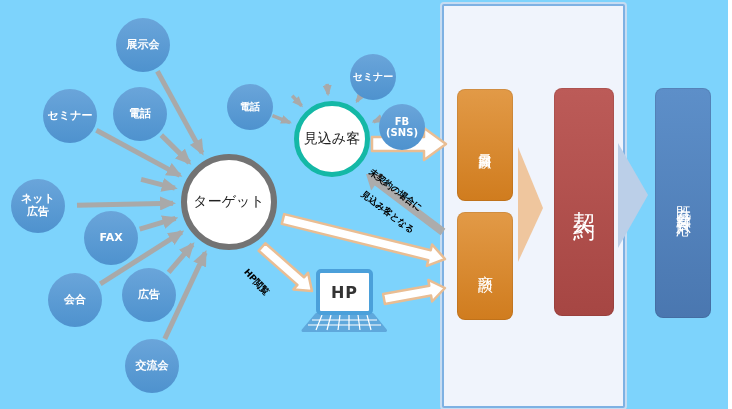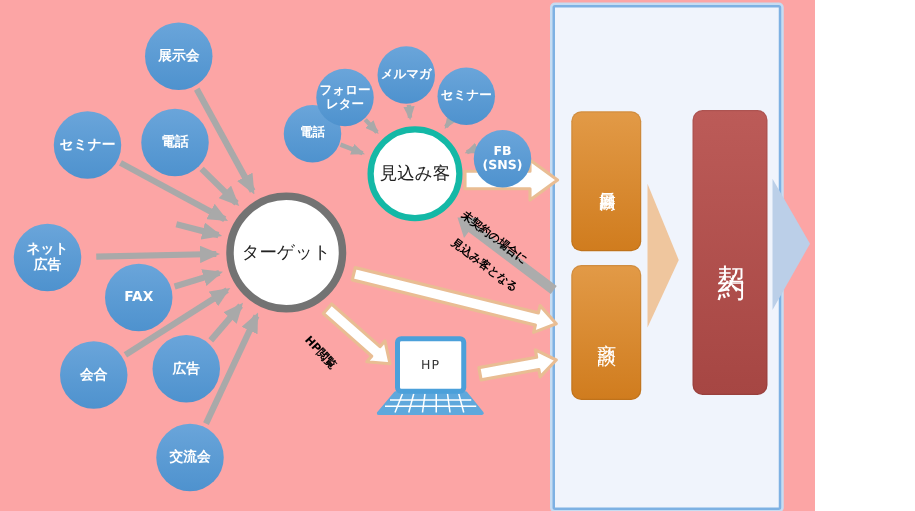--- a/index.html
+++ b/index.html
@@ -1,16 +1,16 @@
 <!DOCTYPE html>
 <html><head>
 <meta charset="utf-8">
 <style>
   html,body{margin:0;padding:0;background:#fff;}
-  #canvas{position:relative;width:652px;height:409px;background:#fca5a5;overflow:hidden;
+  #canvas{position:relative;width:728px;height:409px;background:#7dd3fc;overflow:hidden;
           font-family:"DejaVu Sans",sans-serif;}
   
   .src{position:absolute;border-radius:50%;
        background:linear-gradient(180deg,#6AA5DA 0%,#4E92CE 100%);
        color:#fff;font-weight:bold;display:flex;align-items:center;justify-content:center;
        text-align:center;white-space:pre-line;line-height:1.15;z-index:3;}
   .c-left{width:54px;height:54px;font-size:11px;}
   .c-sat{width:46px;height:46px;font-size:10px;}
   
   .ring{position:absolute;border-radius:50%;background:#fff;box-sizing:border-box;
@@ -29,21 +29,21 @@
         background:linear-gradient(180deg,#E29A47 0%,#D07C1E 100%);}
   #meeting-box{left:457px;top:212px;width:56px;height:108px;font-size:15px;letter-spacing:3px;
         background:linear-gradient(180deg,#E29A47 0%,#D07C1E 100%);}
   #contract-box{left:554px;top:88px;width:60px;height:228px;font-size:22px;letter-spacing:9px;
         background:linear-gradient(180deg,#BC5B58 0%,#A64643 100%);}
   #existing-customer-box{left:655px;top:88px;width:56px;height:230px;font-size:15px;letter-spacing:3px;
         background:linear-gradient(180deg,#5D8FC9 0%,#4A77B0 100%);}
   
   #hp-screen{position:absolute;left:316px;top:269px;width:57px;height:46px;box-sizing:border-box;
         border:4px solid #4BA0DA;border-radius:5px;background:#fff;display:flex;align-items:center;
-        justify-content:center;font-size:10px;font-weight:normal;color:#333;letter-spacing:1px;z-index:3;}
+        justify-content:center;font-size:16px;font-weight:bold;color:#333;letter-spacing:1px;z-index:3;}
   
   .note{position:absolute;color:#000;font-size:9px;font-weight:bold;z-index:6;white-space:nowrap;}
   #hp-view-label{left:250px;top:266px;transform:rotate(47deg);transform-origin:left top;}
   #return-note-1{left:374px;top:166px;transform:rotate(37deg);transform-origin:left top;}
   #return-note-2{left:366px;top:188px;transform:rotate(37deg);transform-origin:left top;}
   svg#arrow-layer{position:absolute;left:0;top:0;z-index:2;pointer-events:none;}
 </style>
 </head>
 <body>
 
@@ -112,23 +112,20 @@
   <div class="src c-left" style="left:43px;top:89px">セミナー</div>
   <div class="src c-left" style="left:113px;top:87px">電話</div>
   <div class="src c-left" style="left:11px;top:179px">ネット
 広告</div>
   <div class="src c-left" style="left:48px;top:273px">会合</div>
   <div class="src c-left" style="left:84px;top:211px">FAX</div>
   <div class="src c-left" style="left:122px;top:268px">広告</div>
   <div class="src c-left" style="left:125px;top:339px">交流会</div>
 
   <div class="src c-sat" style="left:227px;top:84px">電話</div>
-  <div class="src c-sat" style="left:253px;top:55px">フォロー
-レター</div>
-  <div class="src c-sat" style="left:302px;top:37px">メルマガ</div>
   <div class="src c-sat" style="left:350px;top:54px">セミナー</div>
   <div class="src c-sat" style="left:379px;top:104px">FB
 (SNS)</div>
 
   <div class="ring" id="target-circle">ターゲット</div>
   <div class="ring" id="prospect-circle">見込み客</div>
 
   <div id="hp-screen">HP</div>
 
   <div class="vbox" id="second-meeting-box">二回目商談</div>

